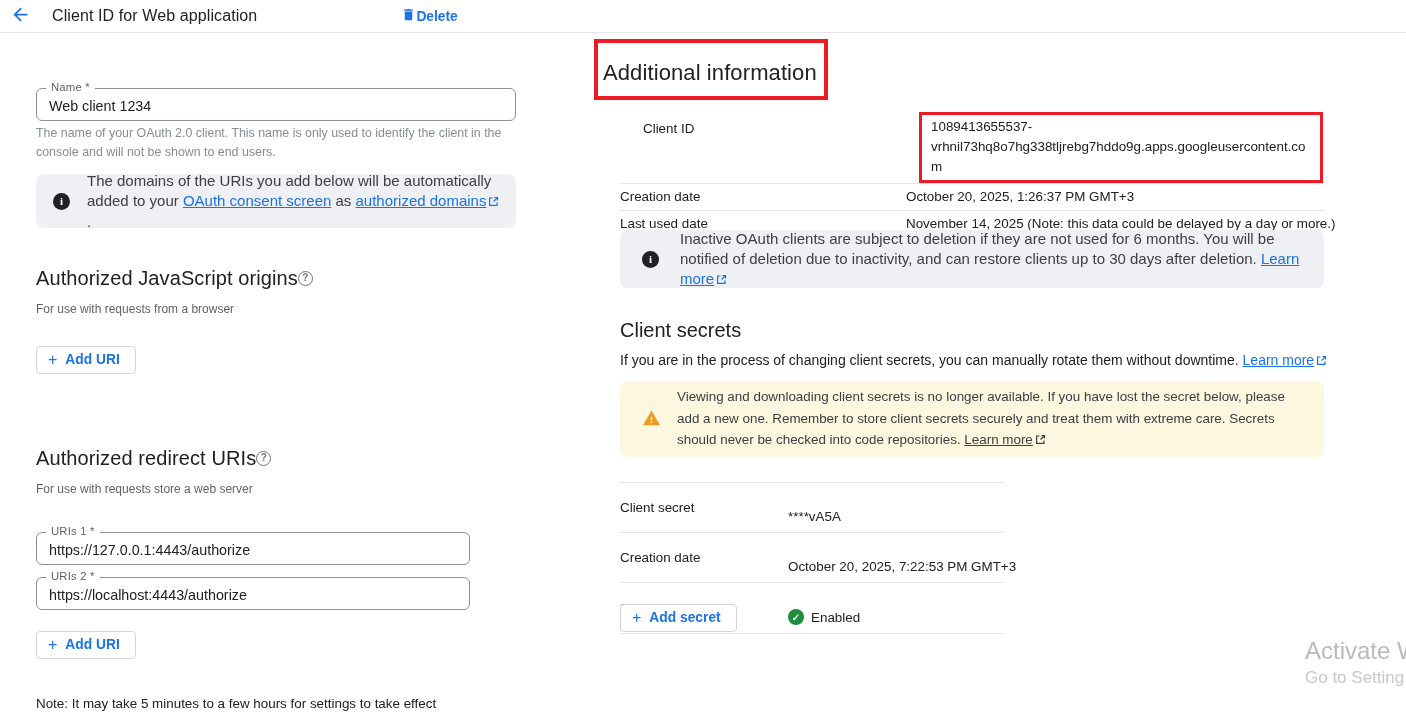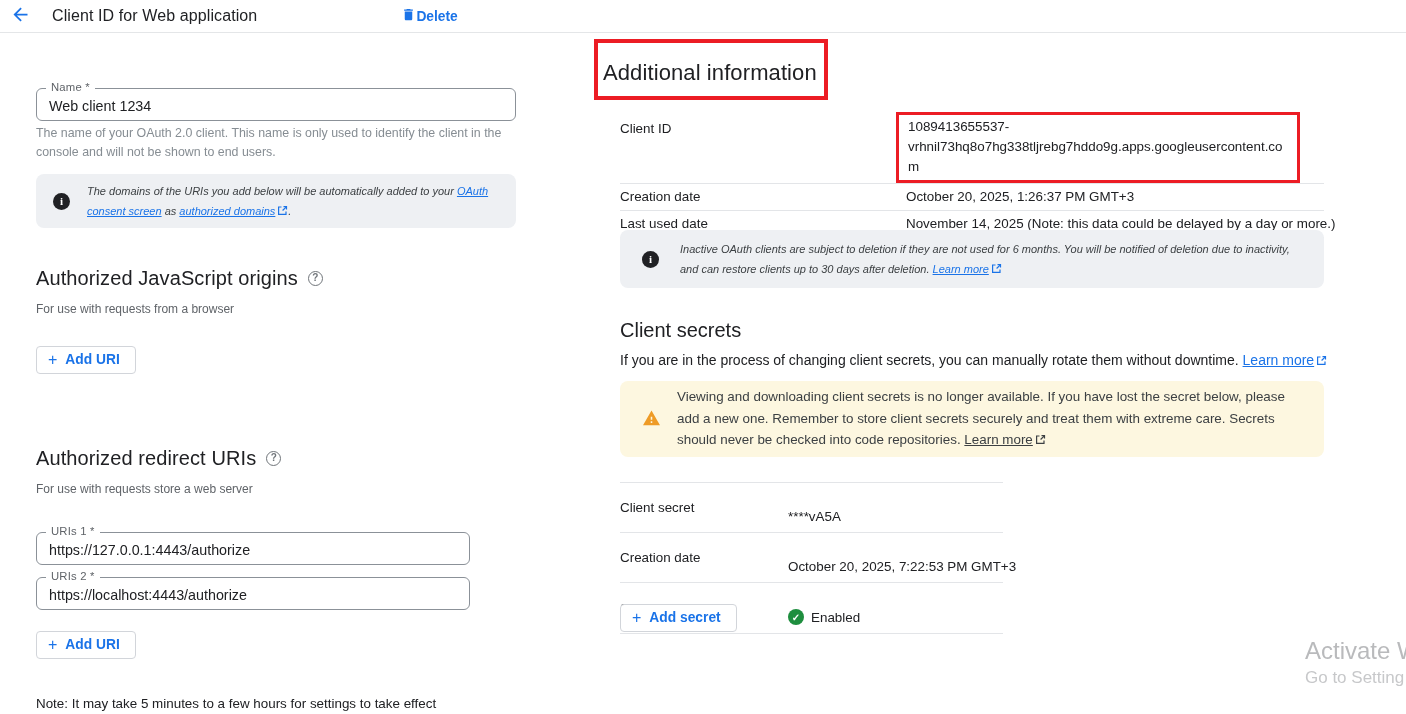--- a/index.html
+++ b/index.html
@@ -14,34 +14,34 @@
   .back-btn { width:40px; height:32px; display:flex; align-items:center; justify-content:center;
     background:none; border:none; cursor:pointer; }
   .page-title { font-size:16px; color:#202124; margin-left:12px; letter-spacing:.1px; }
   .delete-btn { display:inline-flex; align-items:center; background:none; border:none;
     color:#1a73e8; font-size:13.8px; font-weight:bold; cursor:pointer; margin-left:144px;
     font-family:inherit; }
   
   .link { color:#1a73e8; text-decoration:underline; cursor:pointer; }
   .ext-ic { display:inline-block; vertical-align:-1px; margin-left:2px; }
   .section-h { font-size:20px; font-weight:normal; color:#202124; letter-spacing:.1px;
-    display:flex; align-items:center; gap:10px; }
+    display:flex; align-items:center; gap:0; }
   .help-ic { width:15px; height:15px; border:1.3px solid #70757a; border-radius:50%;
     color:#70757a; font-size:10px; line-height:12px; text-align:center; display:inline-block;
     cursor:pointer; font-weight:bold; }
   .subtle { font-size:12px; color:#5f6368; }
   .add-btn { display:inline-flex; align-items:center; gap:8px; background:#fff;
     border:1px solid #d2d5da; border-radius:4px; color:#1a73e8; font-size:13.8px;
     font-weight:bold; padding:5px 15px 6px 11px; cursor:pointer; font-family:inherit; }
   .plus { font-size:16px; font-weight:normal; line-height:14px; }
   .banner { background:#eef0f3; border-radius:8px; display:flex; align-items:center; gap:17px; }
   .info-dot { width:17px; height:17px; border-radius:50%; background:#202124; color:#fff;
     font-size:11px; font-weight:bold; font-family:"Liberation Serif",serif;
     display:flex; align-items:center; justify-content:center; flex:none; }
-  .banner-text { font-size:11px; line-height:20px; color:#3c4043;font-style:italic; }
+  .banner-text { font-size:15px; line-height:20px; color:#3c4043; }
   
   .mfield { position:absolute; border:1px solid #8b9198; border-radius:6px; height:33px; background:#fff; }
   .mfield .flabel { position:absolute; top:-8px; left:9px; background:#fff; padding:0 5px;
     font-size:11.3px; color:#5f6368; letter-spacing:.2px; }
   .mfield input { width:100%; height:100%; border:none; outline:none; background:none;
     padding:3px 12px 0; font-size:14.3px; color:#202124; font-family:inherit; border-radius:6px; }
   
   .left-col { position:absolute; left:36px; top:0; width:480px; height:714px; }
   .name-field { top:88px; left:0; width:480px; }
   .name-helper { position:absolute; top:124px; left:0; width:478px; font-size:12.4px;
@@ -61,21 +61,21 @@
   .right-col { position:absolute; left:598px; top:0; width:760px; height:714px; }
   .red-box { border:4px solid #ec1c24; }
   .addinfo-frame { position:absolute; left:-4px; top:39px; width:234px; height:61px; }
   .addinfo-title { font-size:22px; font-weight:normal; color:#202124; padding:17px 0 0 5px;
     letter-spacing:.1px; white-space:nowrap; }
   .kv-table { position:absolute; left:22px; top:112px; width:704px; font-size:13.4px; }
   .kv-row { display:flex; border-bottom:1px solid #e3e5e8; align-items:flex-start; }
   .kv-label { width:286px; flex:none; color:#202124; }
   .kv-value { color:#202124; white-space:nowrap; }
   .row-clientid { min-height:48px; }
-  .row-clientid .kv-label { padding-top:9px; }
+  .row-clientid .kv-label { padding-top:9px;margin-left:23px; }
   .clientid-box { margin-left:-10px; border:3px solid #ec1c24; width:404px; padding:2px 6px 3px 9px; }
   .clientid-box .cid-text { font-size:13.4px; line-height:20px; overflow-wrap:anywhere;
     white-space:normal; }
   .row-mid { padding:5px 0 6px; }
   .inactive-banner { position:absolute; left:22px; top:230px; width:704px; height:58px;
     padding:9px 18px 9px 22px; gap:21px; }
   .secrets-heading { position:absolute; left:22px; top:319px; font-size:20px; font-weight:normal; }
   .secrets-intro { position:absolute; left:22px; top:352px; font-size:14px; color:#202124;
     white-space:nowrap;text-align:right; }
   .warn-box { position:absolute; left:22px; top:381px; width:704px; height:76px;

